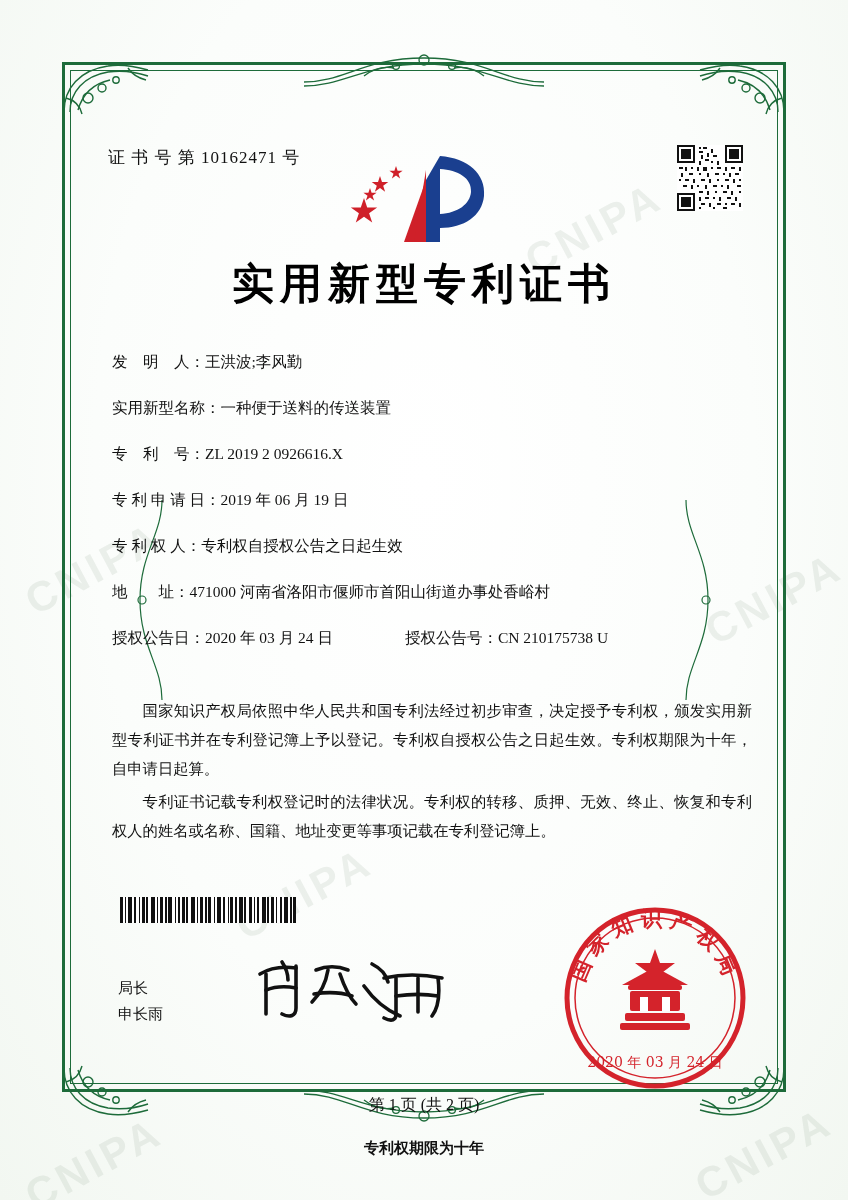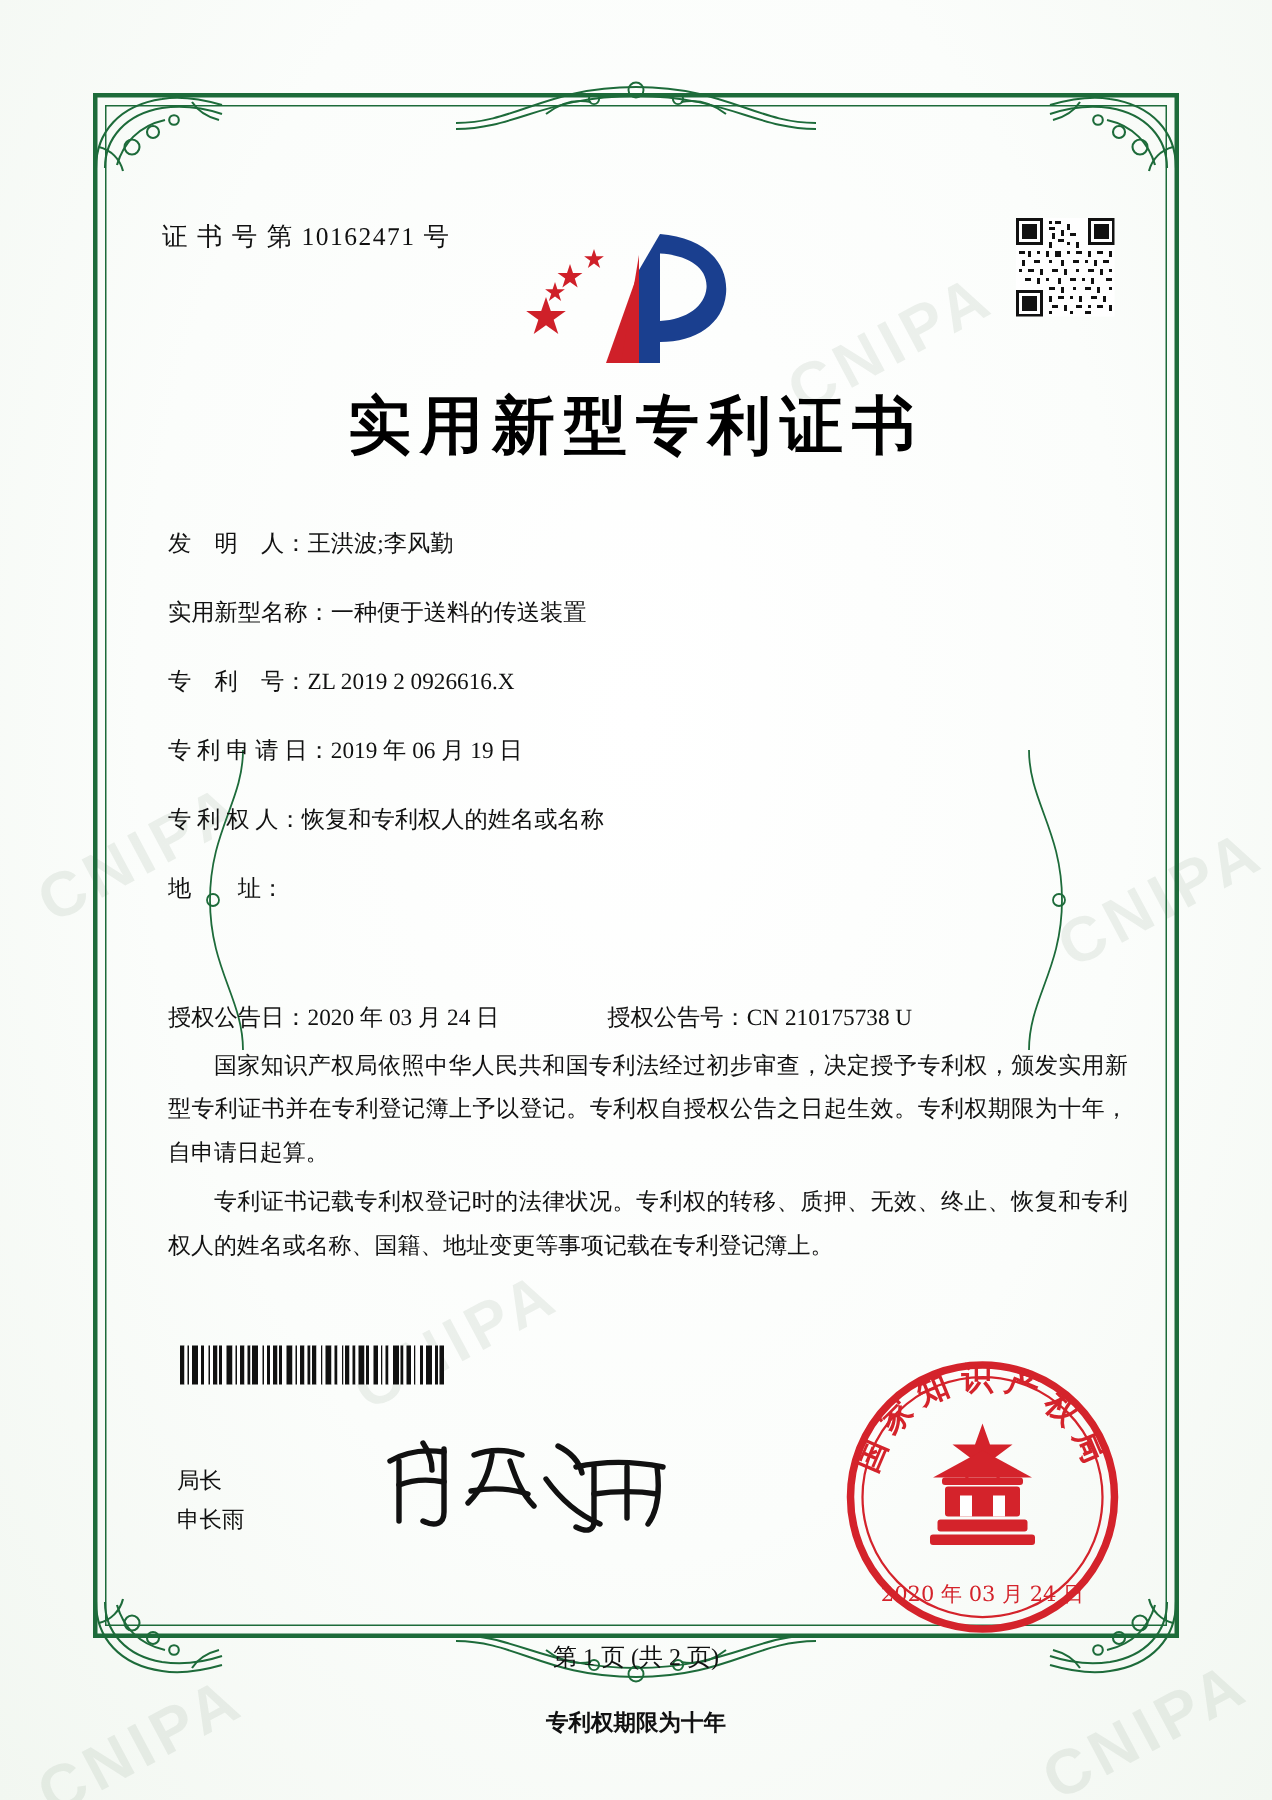--- a/index.html
+++ b/index.html
@@ -142,21 +142,20 @@
   .field-label {
     white-space: pre;
     flex: none;
   }
   .field-value {
     white-space: pre;
   }
   .field-row.dual .second-label {
     margin-left: 72px;
     white-space: pre;
-    margin-top: 40px;
   }
 
   .body-text {
     position: absolute;
     top: 696px; left: 112px;
     width: 640px;
     font-size: 15.3px;
     line-height: 29px;
     color: #111;
     text-align: justify;
@@ -447,24 +446,25 @@
     <div class="field-row">
       <span class="field-label">专    利    号：</span>
       <span class="field-value">ZL 2019 2 0926616.X</span>
     </div>
     <div class="field-row">
       <span class="field-label">专 利 申 请 日：</span>
       <span class="field-value">2019 年 06 月 19 日</span>
     </div>
     <div class="field-row">
       <span class="field-label">专 利 权 人：</span>
-      <span class="field-value">恢复和专利权人的姓名或名称</span>
+      <span class="field-value">专利权自授权公告之日起生效</span>
     </div>
     <div class="field-row">
       <span class="field-label">地        址：</span>
+      <span class="field-value">471000 河南省洛阳市偃师市首阳山街道办事处香峪村</span>
     </div>
     <div class="field-row dual">
       <span class="field-label">授权公告日：</span>
       <span class="field-value">2020 年 03 月 24 日</span>
       <span class="second-label">授权公告号：</span>
       <span class="field-value">CN 210175738 U</span>
     </div>
   </div>
 
   <div class="body-text">

